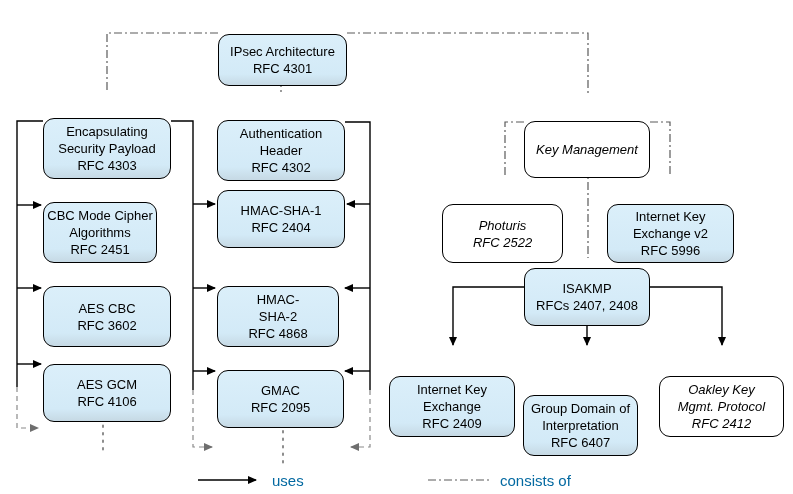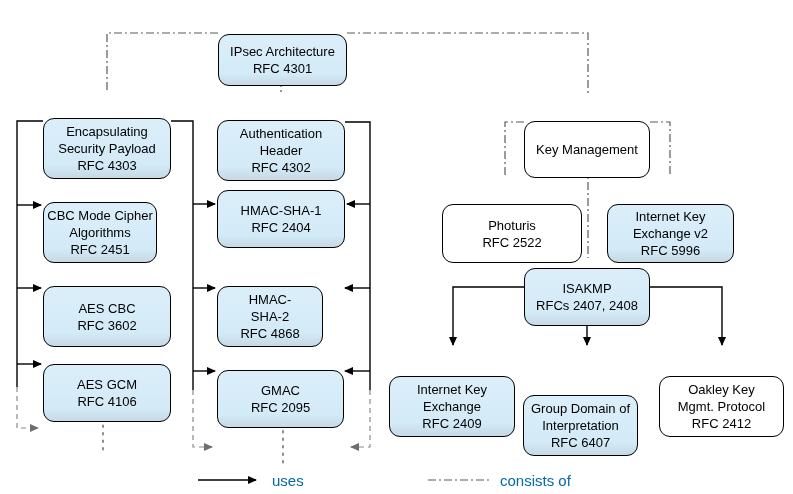--- a/index.html
+++ b/index.html
@@ -14,21 +14,21 @@
   .node{
     position:absolute;
     box-sizing:border-box;
     border:1.6px solid #000000;
     border-radius:11px;
     display:flex;align-items:center;justify-content:center;
     text-align:center;
     font-size:13px;line-height:17px;color:#000000;margin-top:28px;
   }
   .node.blue{background:linear-gradient(180deg,#dbeffa 0%,#d3eaf7 78%,#c6d9e4 100%);}
-  .node.white{background:#ffffff;}
+  .node.white{background:#ffffff;font-style:italic;}
   .node-label{white-space:pre-line;}
   .legend-label{
     position:absolute;
     font-size:15px;color:#0369a1;
   }
 </style>
 </head>
 <body>
 
 <div class="canvas">
@@ -114,34 +114,34 @@
 
   <div class="node blue" style="left:217px;top:92px;width:128px;height:61px">
     <span class="node-label">Authentication
 Header
 RFC 4302</span>
   </div>
   <div class="node blue" style="left:217px;top:162px;width:128px;height:58px">
     <span class="node-label">HMAC-SHA-1
 RFC 2404</span>
   </div>
-  <div class="node blue" style="left:217px;top:258px;width:106px;height:61px">
+  <div class="node blue" style="left:217px;top:258px;width:122px;height:61px">
     <span class="node-label">HMAC-
 SHA-2
 RFC 4868</span>
   </div>
   <div class="node blue" style="left:217px;top:342px;width:127px;height:58px">
     <span class="node-label">GMAC
 RFC 2095</span>
   </div>
 
   <div class="node white" style="left:524px;top:93px;width:126px;height:57px">
     <span class="node-label">Key Management</span>
   </div>
-  <div class="node white" style="left:442px;top:176px;width:140px;height:59px">
+  <div class="node white" style="left:442px;top:176px;width:121px;height:59px">
     <span class="node-label">Photuris
 RFC 2522</span>
   </div>
   <div class="node blue" style="left:607px;top:176px;width:127px;height:59px">
     <span class="node-label">Internet Key
 Exchange v2
 RFC 5996</span>
   </div>
   <div class="node blue" style="left:524px;top:240px;width:126px;height:58px">
     <span class="node-label">ISAKMP

